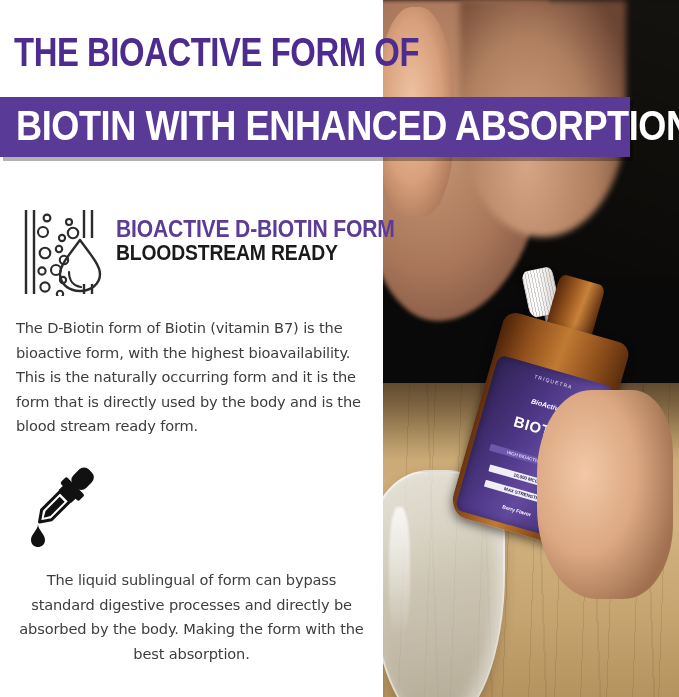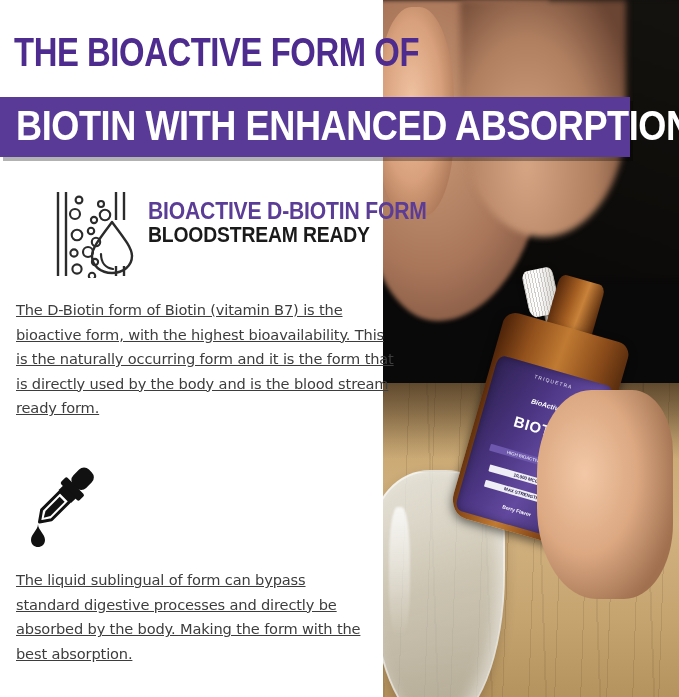--- a/index.html
+++ b/index.html
@@ -209,21 +209,21 @@
     color: #ffffff;
     letter-spacing: -0.5px;
     transform: scaleX(.86);
     transform-origin: left top;
     white-space: nowrap;
     font-family: "Liberation Sans Narrow", "Liberation Sans", sans-serif;
   }
 
   
   .feature { position: absolute; left: 0; width: 383px; }
-  .feature-1 { top: 190px; padding-left: 32px; }
+  .feature-1 { top: 208px; }
   .feature-2 { top: 456px; }
 
   .feature-head {
     position: relative;
     height: 92px;
   }
   .feature-icon {
     position: absolute;
     left: 14px;
     top: 0;
@@ -261,24 +261,23 @@
   .feature-body {
     position: absolute;
     left: 16px;
     right: 16px;
     top: 108px;
     font-size: 14.6px;
     line-height: 1.68;
     color: #3d3d3d;
     font-family: "DejaVu Sans", "Liberation Sans", sans-serif;
     letter-spacing: -0.15px;
-    text-decoration: underline;
   }
   .feature-2 .feature-head { height: 96px; }
-  .feature-2 .feature-body { top: 112px; }
+  .feature-2 .feature-body { top: 112px; text-align: center; }
 </style>
 </head>
 <body>
 
 <div id="infographic">
 
   <div class="photo">
     <div class="photo-scene">
       <div class="bg-dark"></div>
       <div class="shirt"></div>

